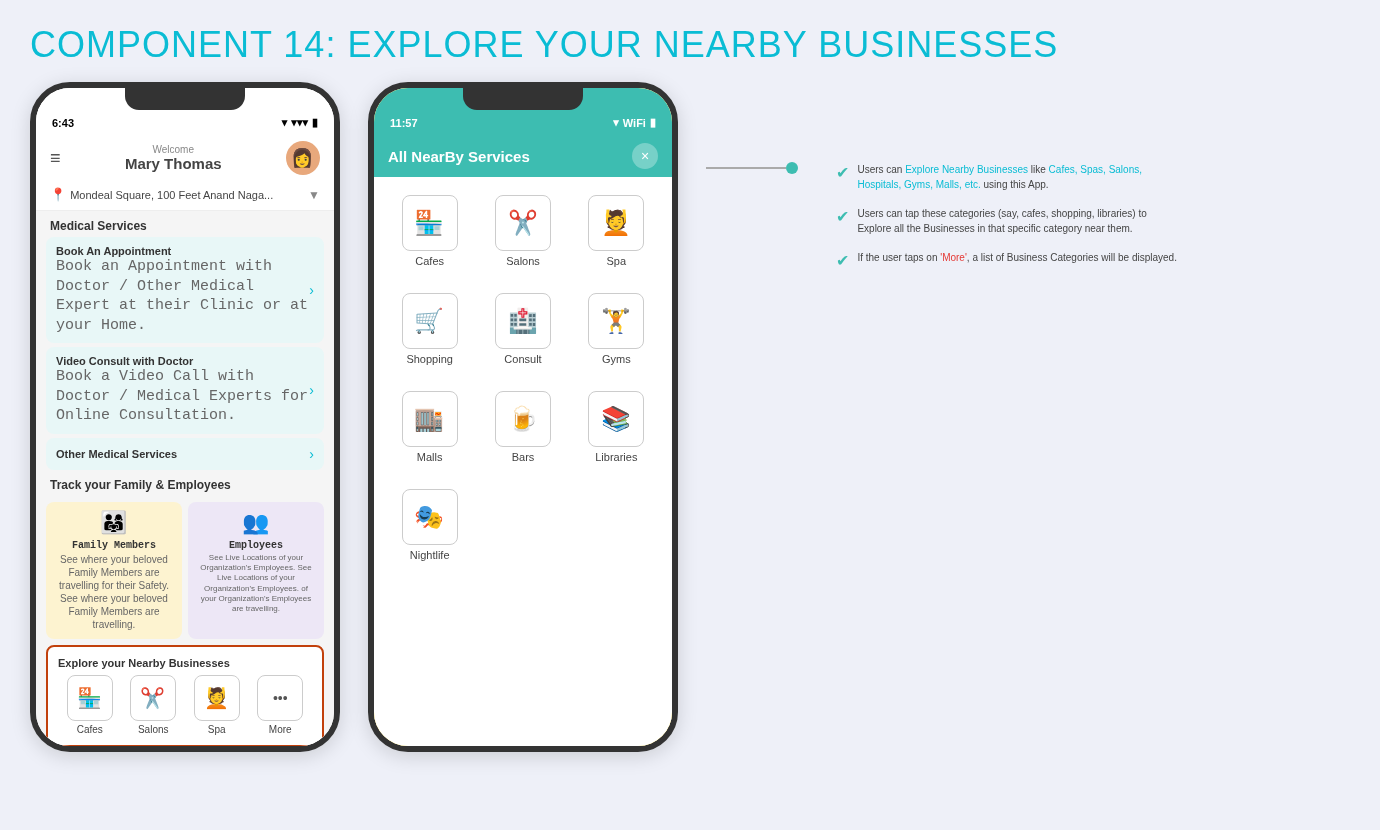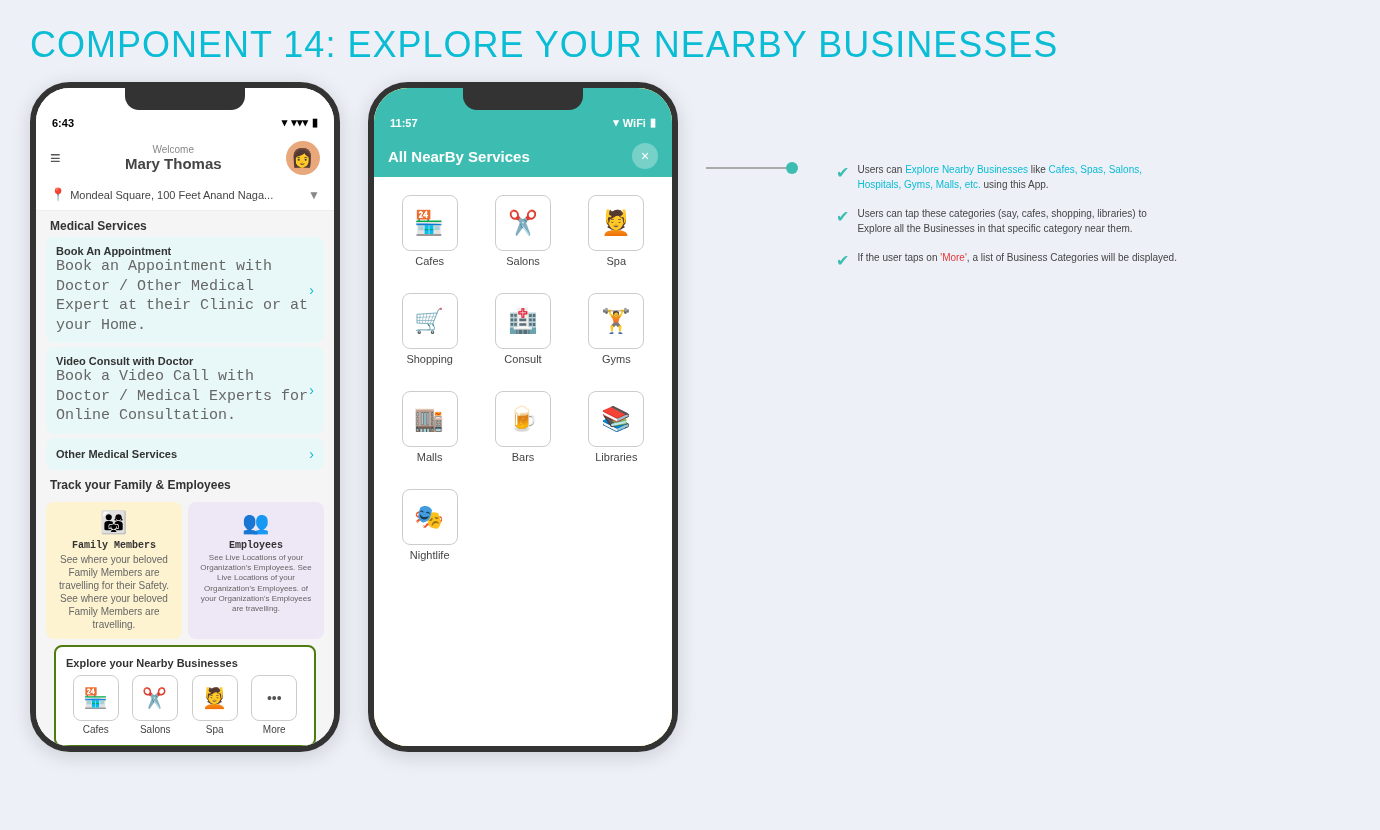--- a/index.html
+++ b/index.html
@@ -168,22 +168,22 @@
       font-size: 9px;
       color: #555;
     }
 
     .family-card.purple { background: #ede7f6; }
 
     .family-card-icon { font-size: 22px; margin-bottom: 4px; }
     .family-card-title { font-size: 10px; font-weight: bold; color: #333; margin-bottom: 2px; font-family: Liberation Mono, monospace; }
 
     .explore-section {
-      margin: 6px 18px;
-      border: 2px solid #4d7c0f;
+      margin: 6px 10px;
+      border: 2px solid #c2410c;
       border-radius: 8px;
       padding: 10px;
       background: white;
     }
 
     .explore-title { font-size: 11px; font-weight: bold; color: #333; margin-bottom: 6px; }
 
     .explore-icons {
       display: flex;
       justify-content: space-around;

